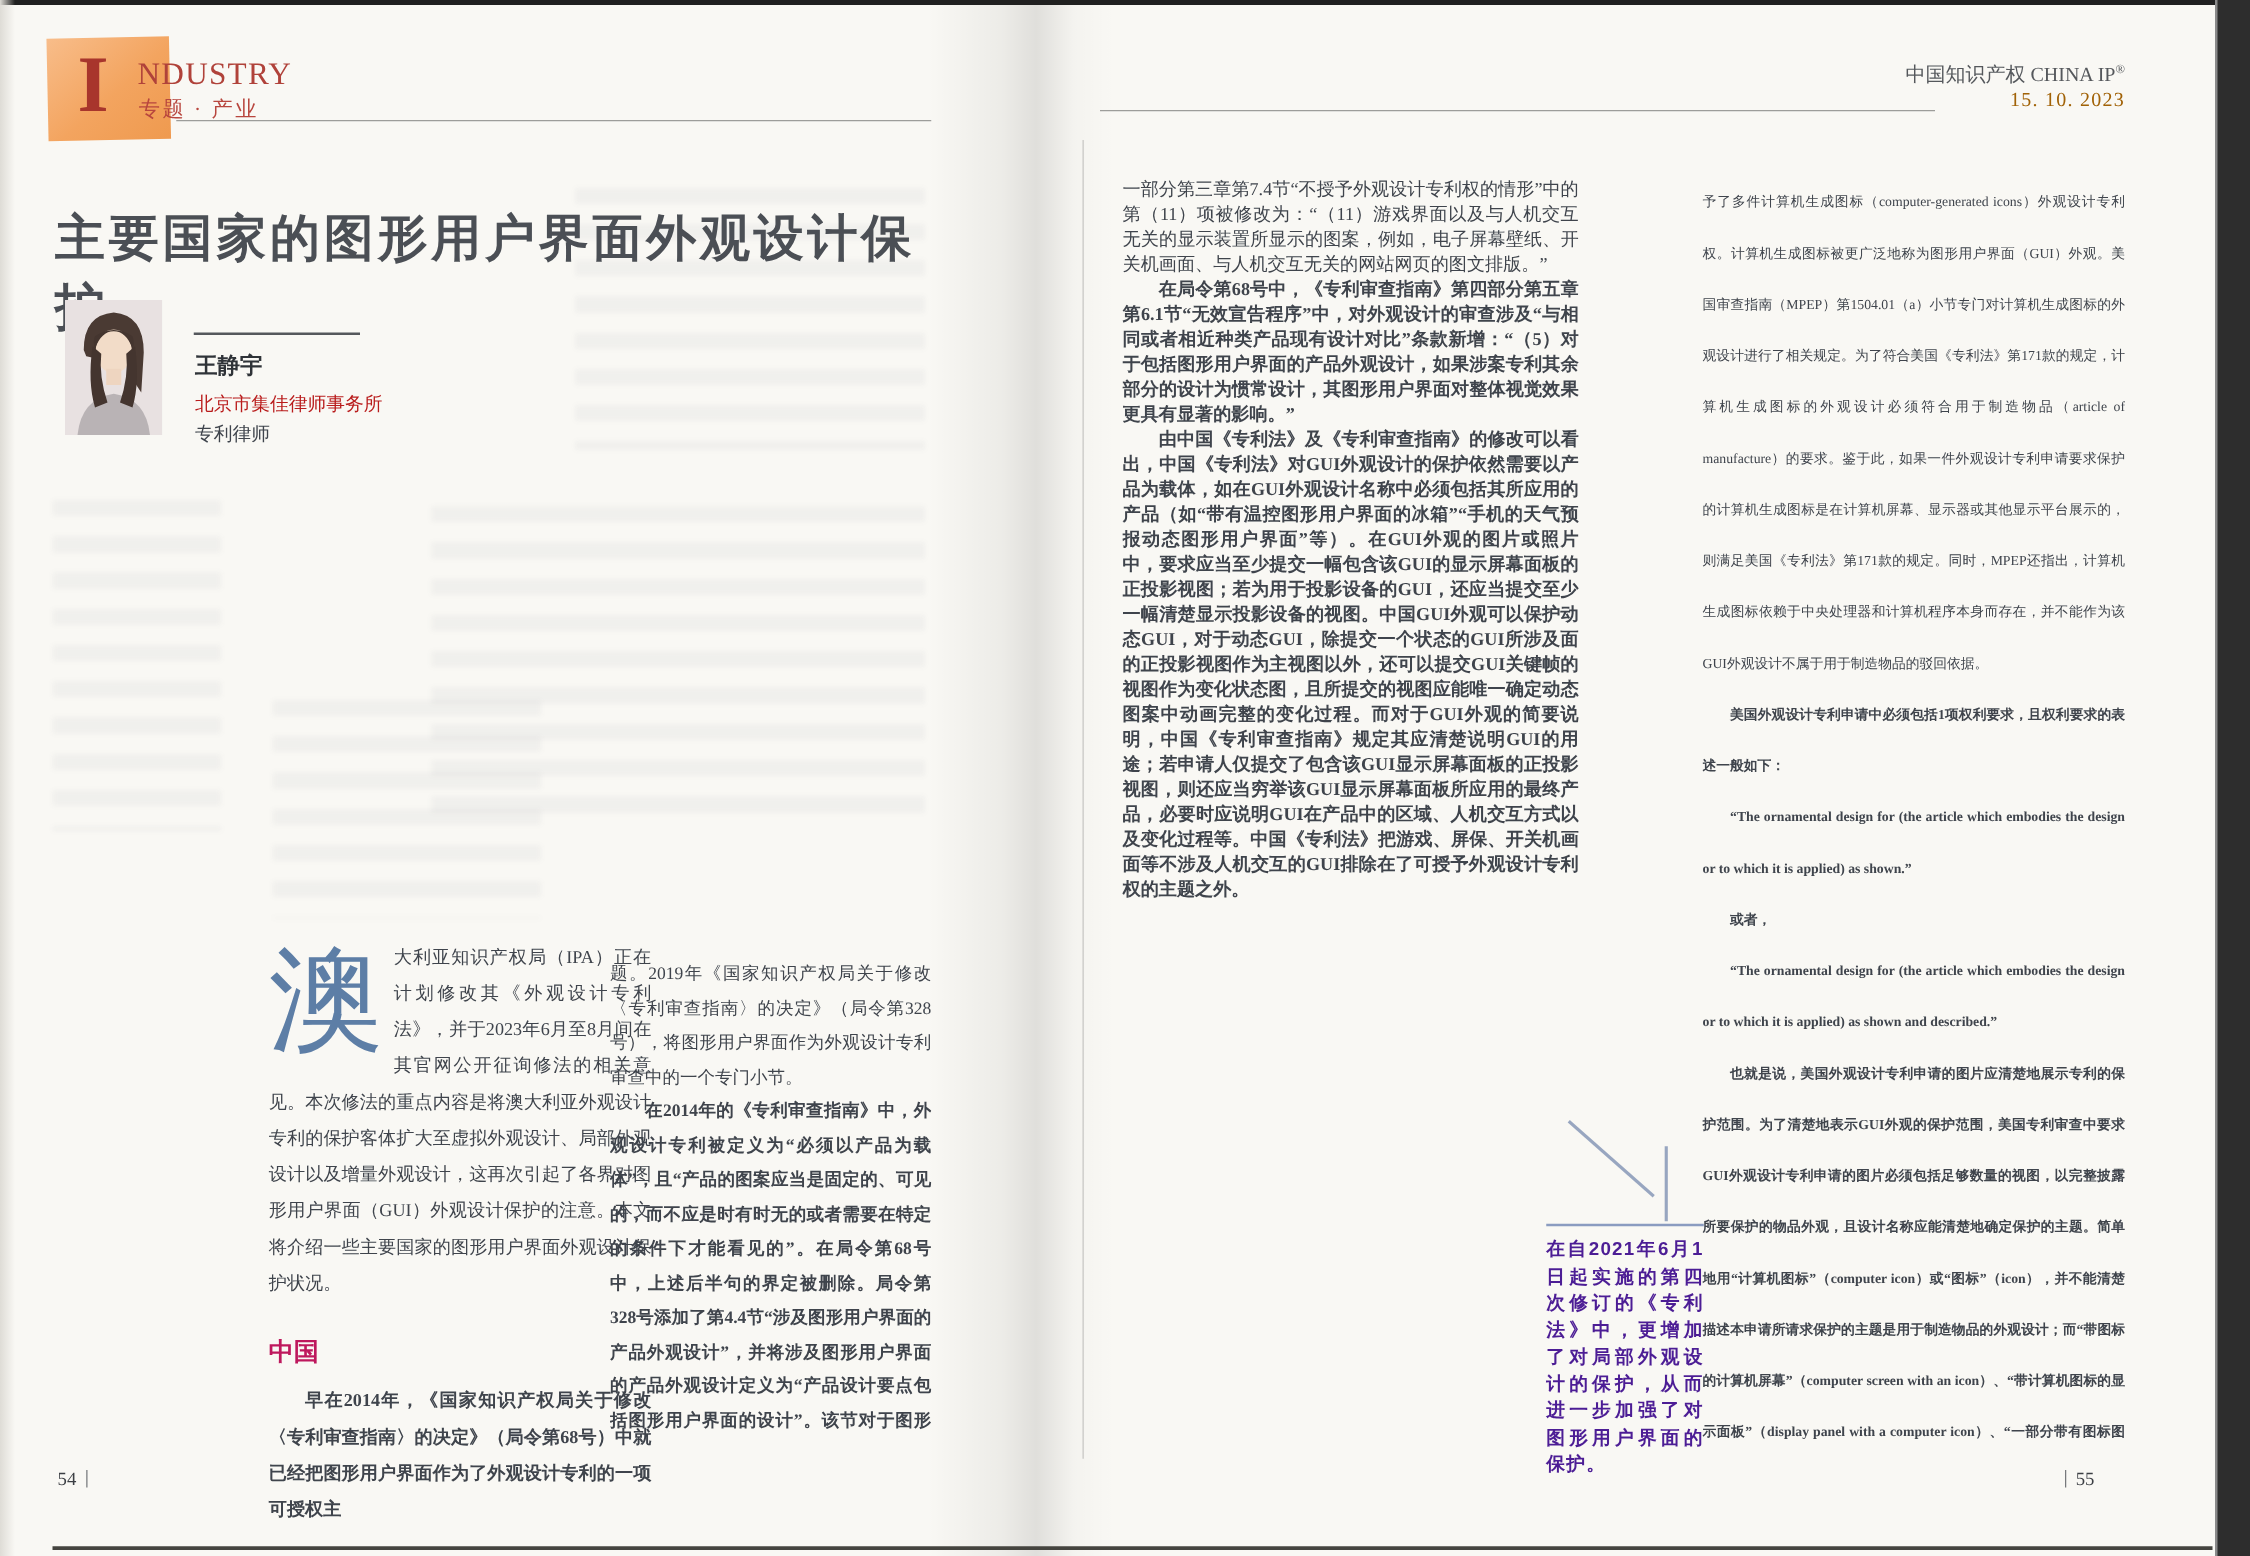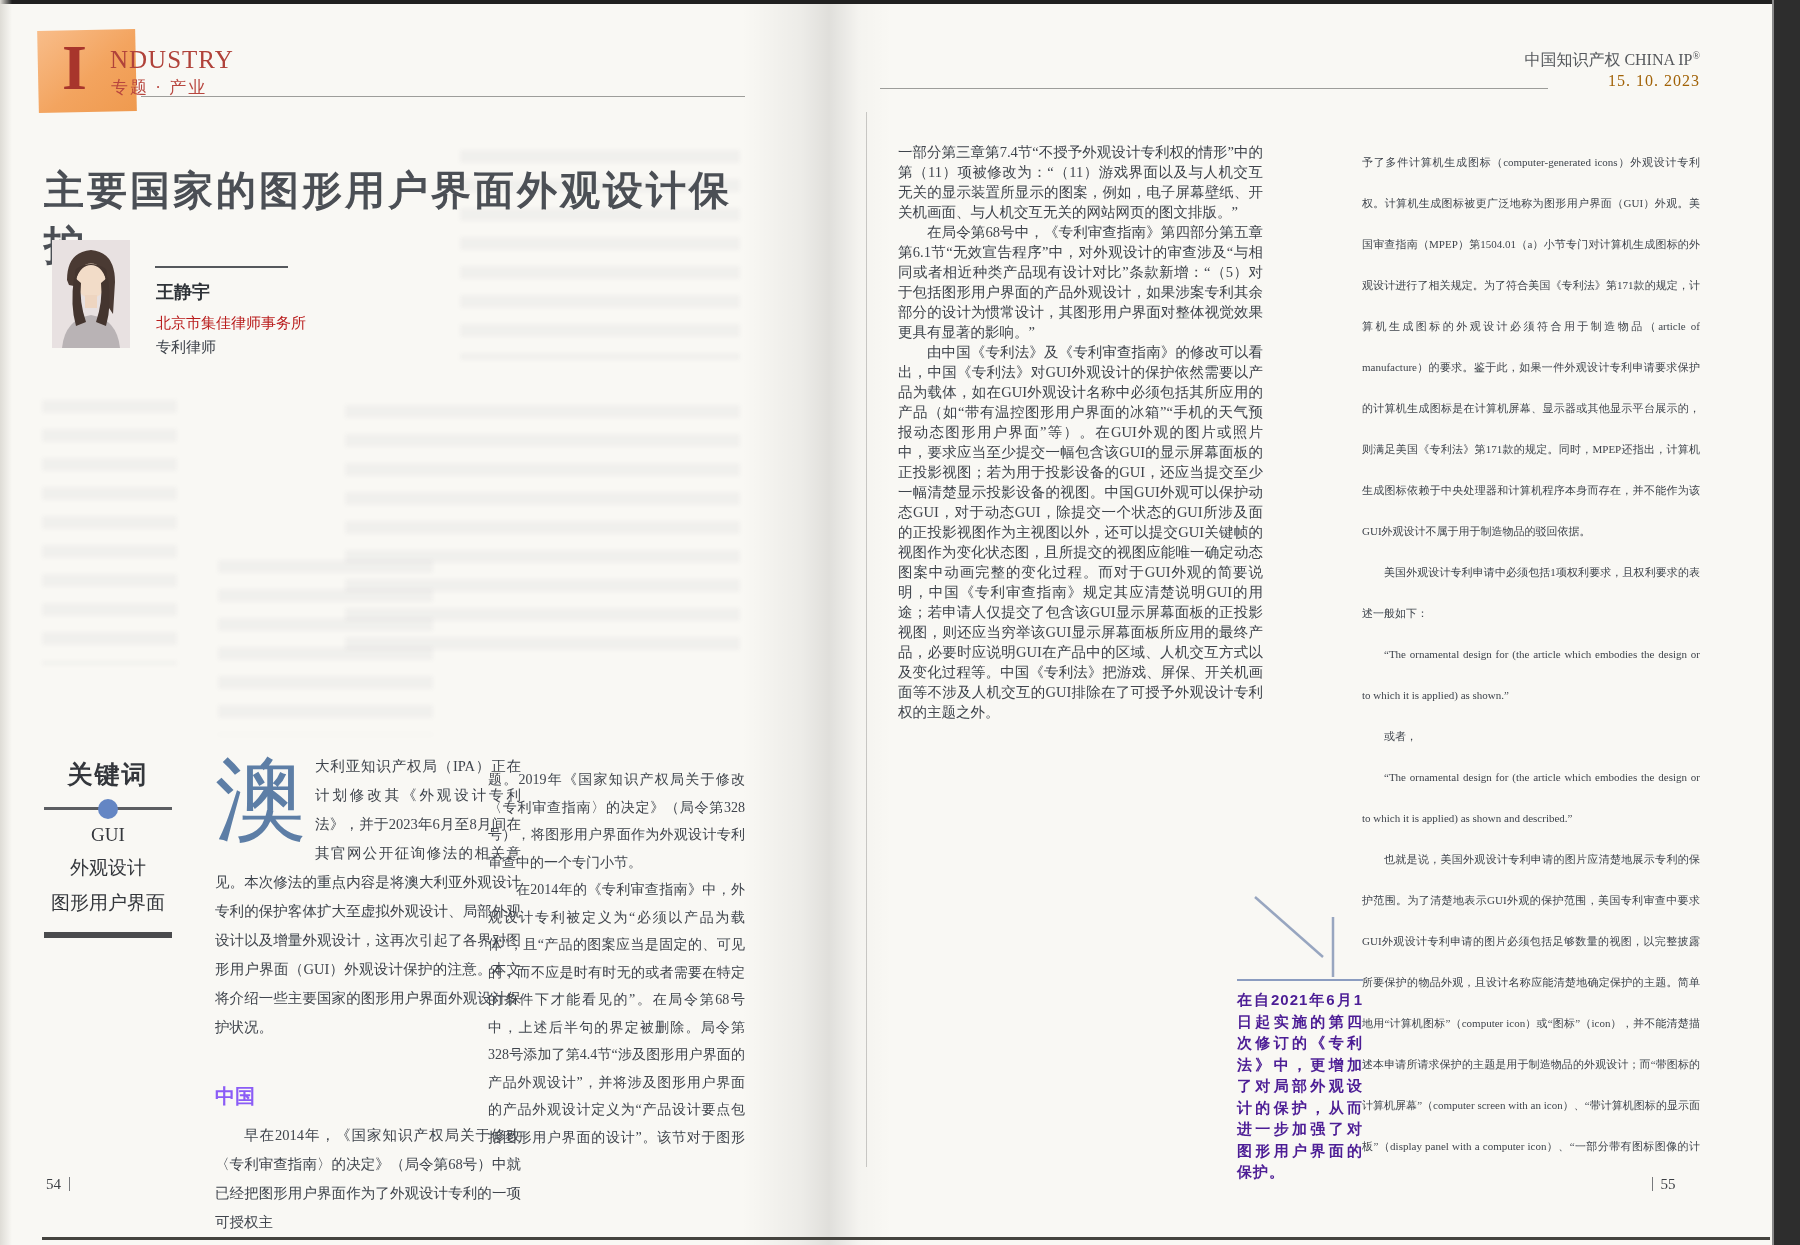--- a/index.html
+++ b/index.html
@@ -44,22 +44,22 @@
   .kw{position:absolute;left:40px;top:758px;width:136px;text-align:center;}
   .kw-label{font-family:"Liberation Sans",sans-serif;font-weight:700;font-size:25px;color:#34373c;letter-spacing:2px;}
   .kw-line{position:relative;margin:16px 4px 14px 4px;height:3px;background:#5c5e62;}
   .kw-dot{position:absolute;left:50%;top:50%;transform:translate(-50%,-50%);width:20px;height:20px;border-radius:50%;background:#6486c4;}
   .kw-item{font-size:19px;color:#34373c;margin:9px 0;}
   .kw-bar{height:6px;background:#4a4b4d;margin:16px 4px 0 4px;}
 
   
   .col{position:absolute;text-align:justify;}
   .col p{margin:0;}
-  .ind{text-indent:2em;}
-  .col h3{font-family:"Liberation Sans",sans-serif;font-size:20px;color:#8b5cf6;margin:40px 0 10px 0;}
+  .ind{text-indent:2em;font-weight:bold;}
+  .col h3{font-family:"Liberation Sans",sans-serif;font-size:20px;color:#be185d;margin:26px 0 10px 0;}
   .col1{left:215px;top:752px;width:306px;font-size:14.5px;line-height:29px;}
   .dropcap{float:left;font-size:92px;line-height:80px;color:#5d7ea6;margin:8px 8px 0 0;}
   .col2{left:488px;top:766px;width:257px;height:380px;overflow:hidden;font-size:14px;line-height:27.5px;}
   .col3{left:898px;top:142px;width:365px;height:1008px;overflow:hidden;font-size:14.5px;line-height:20px;}
   .col4{left:1362px;top:142px;width:338px;height:1014px;overflow:hidden;font-size:11px;line-height:41px;}
 
   
   .pq-arrow{position:absolute;left:1253px;top:893px;}
   .pq-rule{position:absolute;left:1237px;top:979px;width:126px;height:2px;background:#8b9cc0;}
   .pullquote{position:absolute;left:1237px;top:989px;width:126px;font-family:"Liberation Sans",sans-serif;
@@ -106,30 +106,20 @@
       <path d="M10 108 Q13 79 39 75 Q65 79 68 108 Z" fill="#b9b3b5"></path>
       <path d="M22 37 Q18 66 24 86 L34 82 Q27 61 29 43 Z" fill="#44352f"></path>
       <path d="M56 37 Q60 66 54 86 L44 82 Q51 61 49 43 Z" fill="#44352f"></path>
     </svg>
   </div>
   <div class="author-rule"></div>
   <div class="author-name">王静宇</div>
   <div class="author-aff">北京市集佳律师事务所</div>
   <div class="author-role">专利律师</div>
 
-  <aside class="kw">
-    <div class="kw-label">关键词</div>
-    <div class="kw-line">
-        <span class="kw-dot"></span>
-      </div>
-    <div class="kw-item">GUI</div>
-    <div class="kw-item">外观设计</div>
-    <div class="kw-item">图形用户界面</div>
-    <div class="kw-bar"></div>
-  </aside>
 
   <div class="col col1">
     <p class="intro"><span class="dropcap">澳</span><span>大利亚知识产权局（IPA）正在计划修改其《外观设计专利法》，并于2023年6月至8月间在其官网公开征询修法的相关意见。本次修法的重点内容是将澳大利亚外观设计专利的保护客体扩大至虚拟外观设计、局部外观设计以及增量外观设计，这再次引起了各界对图形用户界面（GUI）外观设计保护的注意。本文将介绍一些主要国家的图形用户界面外观设计保护状况。</span></p>
     <h3>中国</h3>
     <p class="ind">早在2014年，《国家知识产权局关于修改〈专利审查指南〉的决定》（局令第68号）中就已经把图形用户界面作为了外观设计专利的一项可授权主</p>
   </div>
 
   <div class="col col2">
     <p>题。2019年《国家知识产权局关于修改〈专利审查指南〉的决定》（局令第328号），将图形用户界面作为外观设计专利审查中的一个专门小节。</p>
     <p class="ind">在2014年的《专利审查指南》中，外观设计专利被定义为“必须以产品为载体”，且“产品的图案应当是固定的、可见的，而不应是时有时无的或者需要在特定的条件下才能看见的”。在局令第68号中，上述后半句的界定被删除。局令第328号添加了第4.4节“涉及图形用户界面的产品外观设计”，并将涉及图形用户界面的产品外观设计定义为“产品设计要点包括图形用户界面的设计”。该节对于图形用户界面的产品名称、图片或照片的要求以及简要说明都进行了详细规定。</p>

